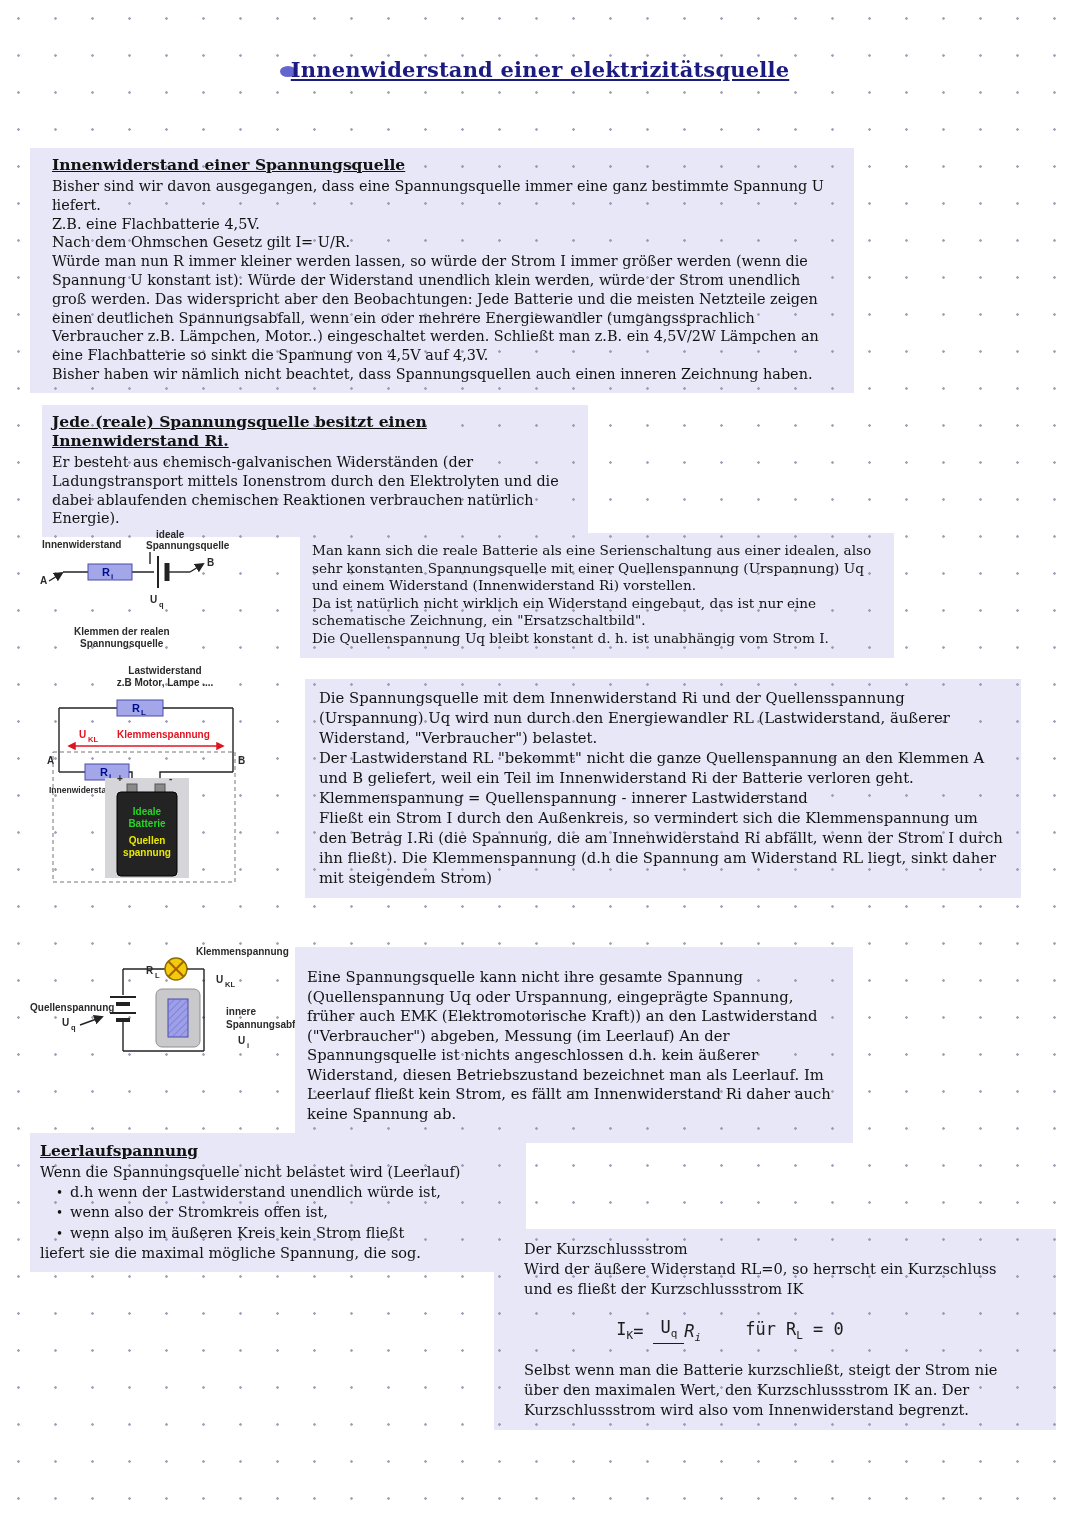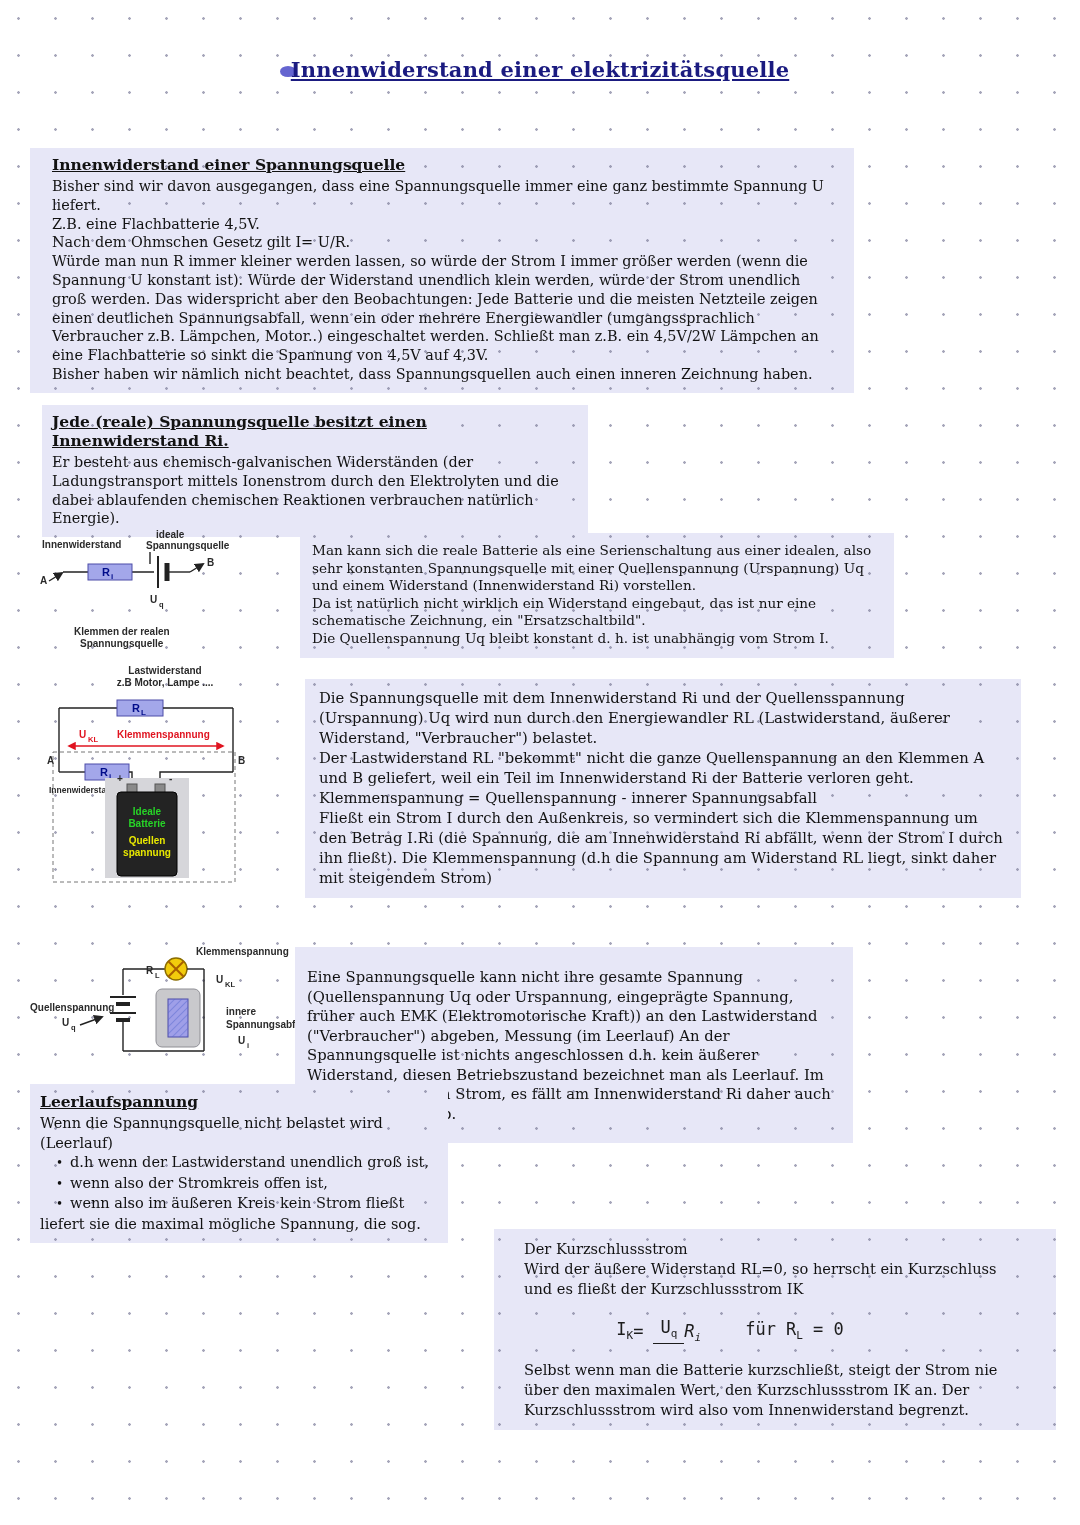--- a/index.html
+++ b/index.html
@@ -36,21 +36,21 @@
   .panel p { font-size:14.4px; line-height:18.8px; }
 
   .p-intro   { left:30px;  top:148px;  width:824px; padding:7px 22px 9px; }
   .p-real    { left:42px;  top:405px;  width:546px; padding:7px 10px 9px; }
   .p-series  { left:300px; top:533px;  width:594px; padding:9px 12px 10px; }
   .p-series p{ font-size:13.6px; line-height:17.6px; }
   .p-load    { left:305px; top:679px;  width:716px; padding:9px 14px 10px; }
   .p-load p  { font-size:14.8px; line-height:20px; }
   .p-open    { left:295px; top:947px;  width:558px; padding:20px 12px; }
   .p-open p  { font-size:14.8px; line-height:19.5px; }
-  .p-leer    { left:30px;  top:1084px; width:418px; padding:8px 10px; }
+  .p-leer    { left:30px;  top:1133px; width:496px; padding:8px 10px; }
   .p-leer p, .p-leer li { font-size:14.5px; line-height:19.6px; }
   .p-kurz    { left:494px; top:1229px; width:562px; padding:10px 30px; }
   .p-kurz p  { font-size:14.6px; line-height:20px; }
 
   .p-leer ul { list-style:none; margin:0; }
   .p-leer li .blt { display:inline-block; width:14px; margin-left:16px; font-size:12px; }
 
   .diag { position:absolute; }
   .d1 { left:38px;  top:528px;  width:258px; height:128px; }
   .d2 { left:45px;  top:660px;  width:252px; height:246px; }
@@ -201,21 +201,21 @@
         <text class="batg" x="102" y="167" text-anchor="middle">Batterie</text>
         <text class="baty" x="102" y="184" text-anchor="middle">Quellen</text>
         <text class="baty" x="102" y="196" text-anchor="middle">spannung</text>
       </g>
     </svg>
   </div>
 
   <div class="panel p-load">
     <p>Die Spannungsquelle mit dem Innenwiderstand Ri und der Quellensspannung (Urspannung) Uq wird nun durch den Energiewandler RL (Lastwiderstand, äußerer Widerstand, "Verbraucher") belastet.</p>
     <p>Der Lastwiderstand RL "bekommt" nicht die ganze Quellenspannung an den Klemmen A und B geliefert, weil ein Teil im Innenwiderstand Ri der Batterie verloren geht.</p>
-    <p>Klemmenspannung = Quellenspannung - innerer Spannungsabfall</p>
+    <p>Klemmenspannung = Quellenspannung - innerer Lastwiderstand</p>
     <p>Fließt ein Strom I durch den Außenkreis, so vermindert sich die Klemmenspannung um den Betrag I.Ri (die Spannung, die am Innenwiderstand Ri abfällt, wenn der Strom I durch ihn fließt). Die Klemmenspannung (d.h die Spannung am Widerstand RL liegt, sinkt daher mit steigendem Strom)</p>
   </div>
 
   <div class="diag d3">
     <svg viewBox="0 0 270 142" width="270" height="142">
       <text class="dl" x="168" y="22">Klemmenspannung</text>
 
       <line class="w" x1="95" y1="36" x2="137" y2="36"></line>
       <g>
         <circle cx="148" cy="36" r="11" fill="#f2cc0c" stroke="#8a6d00" stroke-width="1.4"></circle>
@@ -259,21 +259,21 @@
   </div>
 
   <div class="panel p-open">
     <p>Eine Spannungsquelle kann nicht ihre gesamte Spannung (Quellenspannung Uq oder Urspannung, eingeprägte Spannung, früher auch EMK (Elektromotorische Kraft)) an den Lastwiderstand ("Verbraucher") abgeben, Messung (im Leerlauf) An der Spannungsquelle ist nichts angeschlossen d.h. kein äußerer Widerstand, diesen Betriebszustand bezeichnet man als Leerlauf. Im Leerlauf fließt kein Strom, es fällt am Innenwiderstand Ri daher auch keine Spannung ab.</p>
   </div>
 
   <div class="panel p-leer">
     <div class="bh">Leerlaufspannung</div>
     <p>Wenn die Spannungsquelle nicht belastet wird (Leerlauf)</p>
     <ul>
-      <li><span class="blt">•</span><span>d.h wenn der Lastwiderstand unendlich groß ist,</span></li>
+      <li><span class="blt">•</span><span>d.h wenn der Lastwiderstand unendlich würde ist,</span></li>
       <li><span class="blt">•</span><span>wenn also der Stromkreis offen ist,</span></li>
       <li><span class="blt">•</span><span>wenn also im äußeren Kreis kein Strom fließt</span></li>
     </ul>
     <p>liefert sie die maximal mögliche Spannung, die sog.</p>
   </div>
 
   <div class="panel p-kurz">
     <p>Der Kurzschlussstrom</p>
     <p>Wird der äußere Widerstand RL=0, so herrscht ein Kurzschluss und es fließt der Kurzschlussstrom IK</p>
     <div class="formula">

